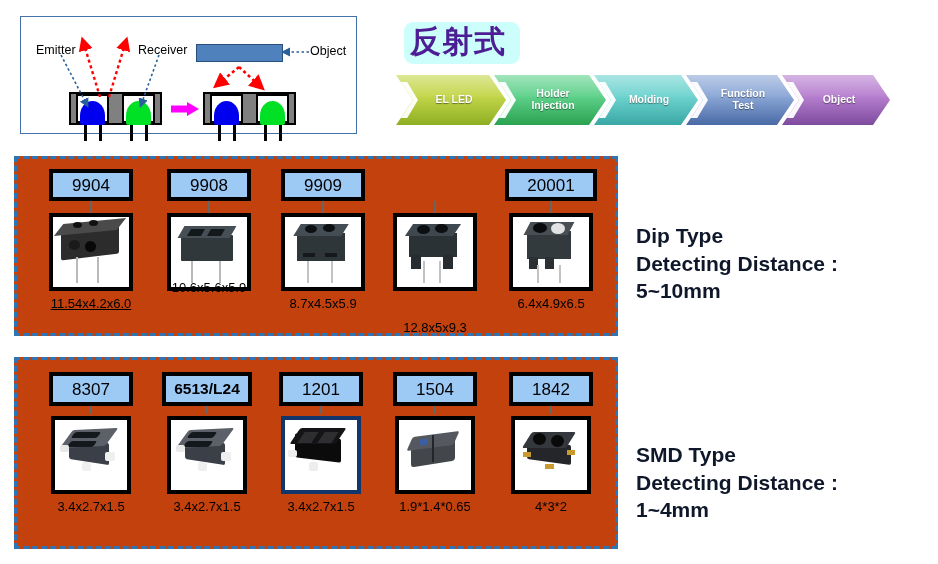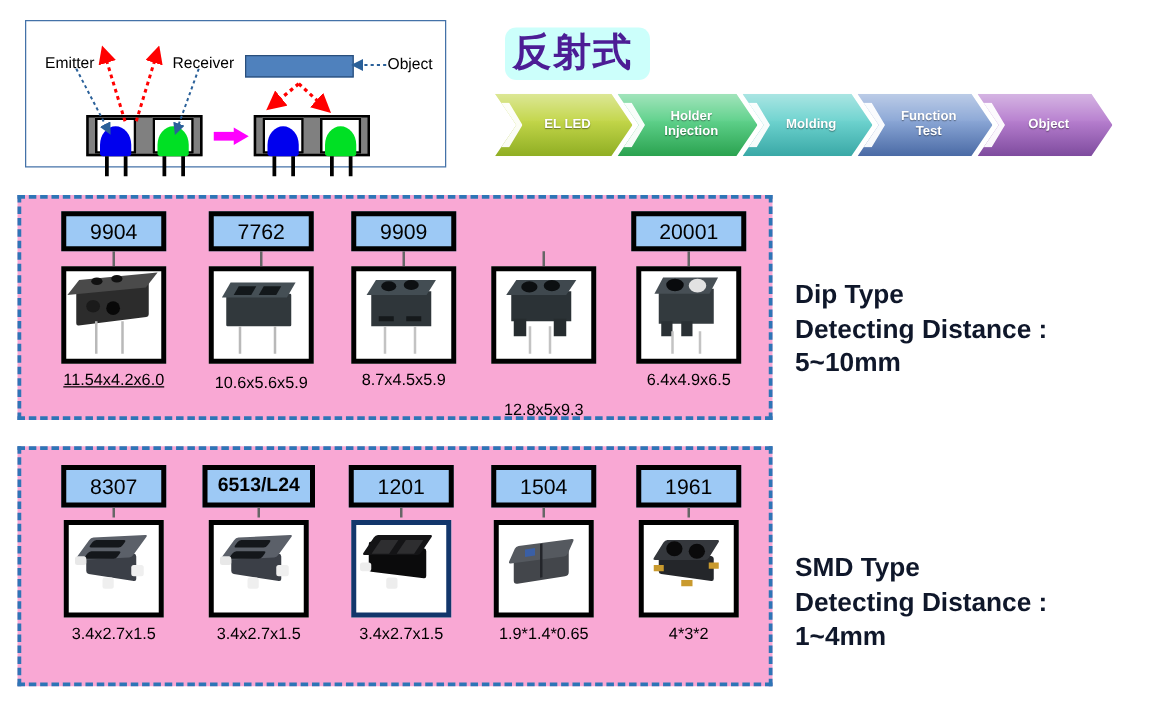--- a/index.html
+++ b/index.html
@@ -75,21 +75,21 @@
   .chev .notch{
     position:absolute;left:2px;top:14%;width:20px;height:72%;
     background:#fff;
     clip-path:polygon(0 0, 46% 0, 100% 50%, 46% 100%, 0 100%, 54% 50%);
     z-index:2;pointer-events:none;opacity:.95;
   }
 
   
   .group-box{
     border:3px dashed #2e75b6;
-    background:#f9a8d4;
+    background:#c2410c;
     box-sizing:border-box;
   }
   #dip-box{left:14px;top:156px;width:604px;height:180px;}
   #smd-box{left:14px;top:357px;width:604px;height:192px;}
 
   
   .part{position:absolute;top:0;}
   .tagbox{
     position:absolute;left:50%;transform:translateX(-50%);
     background:#9dc9f5;border:4px solid #000;
@@ -235,33 +235,33 @@
       <div class="cmp" style="position:absolute;left:36px;top:3px;width:9px;height:6px;background:#111;border-radius:50%;"></div>
       <div class="cmp" style="position:absolute;left:16px;top:23px;width:11px;height:10px;background:#1a1a1a;border-radius:50%;"></div>
       <div class="cmp" style="position:absolute;left:32px;top:24px;width:11px;height:11px;background:#080808;border-radius:50%;"></div>
       <div class="cmp" style="position:absolute;left:23px;top:40px;width:2px;height:26px;background:#b9b9b9;"></div>
       <div class="cmp" style="position:absolute;left:44px;top:40px;width:2px;height:26px;background:#b9b9b9;"></div>
       </div>
       <div class="dim" style="top: 138px; text-decoration: underline;">11.54x4.2x6.0</div>
     </div>
     <div class="part" style="left: 140px; width: 104px; height: 100%;">
       <div class="tagbox" style="top: 10px; width: 84px; height: 32px; background: rgb(157, 201, 245);">
-        <span>7762</span>
+        <span>9908</span>
       </div>
       <div class="stem" style="top: 42px; height: 12px;"></div>
       <div class="photo" style="top: 54px; width: 84px; height: 78px;">
       <div class="cmp" style="position:absolute;left:10px;top:18px;width:52px;height:26px;background:#31383c;border-radius:1px;"></div>
       <div class="cmp" style="position:absolute;left:10px;top:9px;width:52px;height:12px;background:#454f55;
         transform:skewX(-30deg);"></div>
       <div class="cmp" style="position:absolute;left:18px;top:12px;width:14px;height:7px;background:#13181b;transform:skewX(-30deg);"></div>
       <div class="cmp" style="position:absolute;left:38px;top:12px;width:14px;height:7px;background:#13181b;transform:skewX(-30deg);"></div>
       <div class="cmp" style="position:absolute;left:20px;top:44px;width:2px;height:22px;background:#b9b9b9;"></div>
       <div class="cmp" style="position:absolute;left:48px;top:44px;width:2px;height:22px;background:#b9b9b9;"></div>
       </div>
-      <div class="dim" style="top: 140px;">10.6x5.6x5.9</div>
+      <div class="dim" style="top: 122px;">10.6x5.6x5.9</div>
     </div>
     <div class="part" style="left: 254px; width: 104px; height: 100%;">
       <div class="tagbox" style="top: 10px; width: 84px; height: 32px; background: rgb(157, 201, 245);">
         <span>9909</span>
       </div>
       <div class="stem" style="top: 42px; height: 12px;"></div>
       <div class="photo" style="top: 54px; width: 84px; height: 78px;">
       <div class="cmp" style="position:absolute;left:12px;top:16px;width:48px;height:28px;background:#2f363a;"></div>
       <div class="cmp" style="position:absolute;left:12px;top:7px;width:48px;height:12px;background:#434d53;transform:skewX(-32deg);"></div>
       <div class="cmp" style="position:absolute;left:20px;top:8px;width:12px;height:8px;background:#0d1012;border-radius:50%;"></div>
@@ -375,21 +375,21 @@
         transform:skewY(-9deg);border-radius:3px;"></div>
       <div class="cmp" style="position:absolute;left:12px;top:14px;width:44px;height:14px;background:#55595f;
         transform:skewX(-24deg) skewY(-8deg);border-radius:2px;"></div>
       <div class="cmp" style="position:absolute;left:33px;top:15px;width:2px;height:27px;background:#23252a;transform:skewY(-9deg);"></div>
       <div class="cmp" style="position:absolute;left:21px;top:19px;width:8px;height:6px;background:#3a5fa5;transform:skewY(-9deg);"></div>
       </div>
       <div class="dim" style="top: 140px;">1.9*1.4*0.65</div>
     </div>
     <div class="part" style="left: 482px; width: 104px; height: 100%;">
       <div class="tagbox" style="top: 12px; width: 84px; height: 34px; background: rgb(157, 201, 245);">
-        <span>1961</span>
+        <span>1842</span>
       </div>
       <div class="stem" style="top: 46px; height: 8px;"></div>
       <div class="photo" style="top: 56px; width: 80px; height: 78px;">
       <div class="cmp" style="position:absolute;left:12px;top:22px;width:44px;height:20px;background:#24262a;
         transform:skewY(8deg);border-radius:2px;"></div>
       <div class="cmp" style="position:absolute;left:12px;top:12px;width:44px;height:16px;background:#34373c;
         transform:skewX(-32deg);border-radius:2px;"></div>
       <div class="cmp" style="position:absolute;left:18px;top:13px;width:13px;height:12px;background:#0a0a0b;border-radius:50%;"></div>
       <div class="cmp" style="position:absolute;left:36px;top:15px;width:13px;height:12px;background:#0a0a0b;border-radius:50%;"></div>
       <div class="cmp" style="position:absolute;left:8px;top:32px;width:8px;height:5px;background:#c99a2e;"></div>

